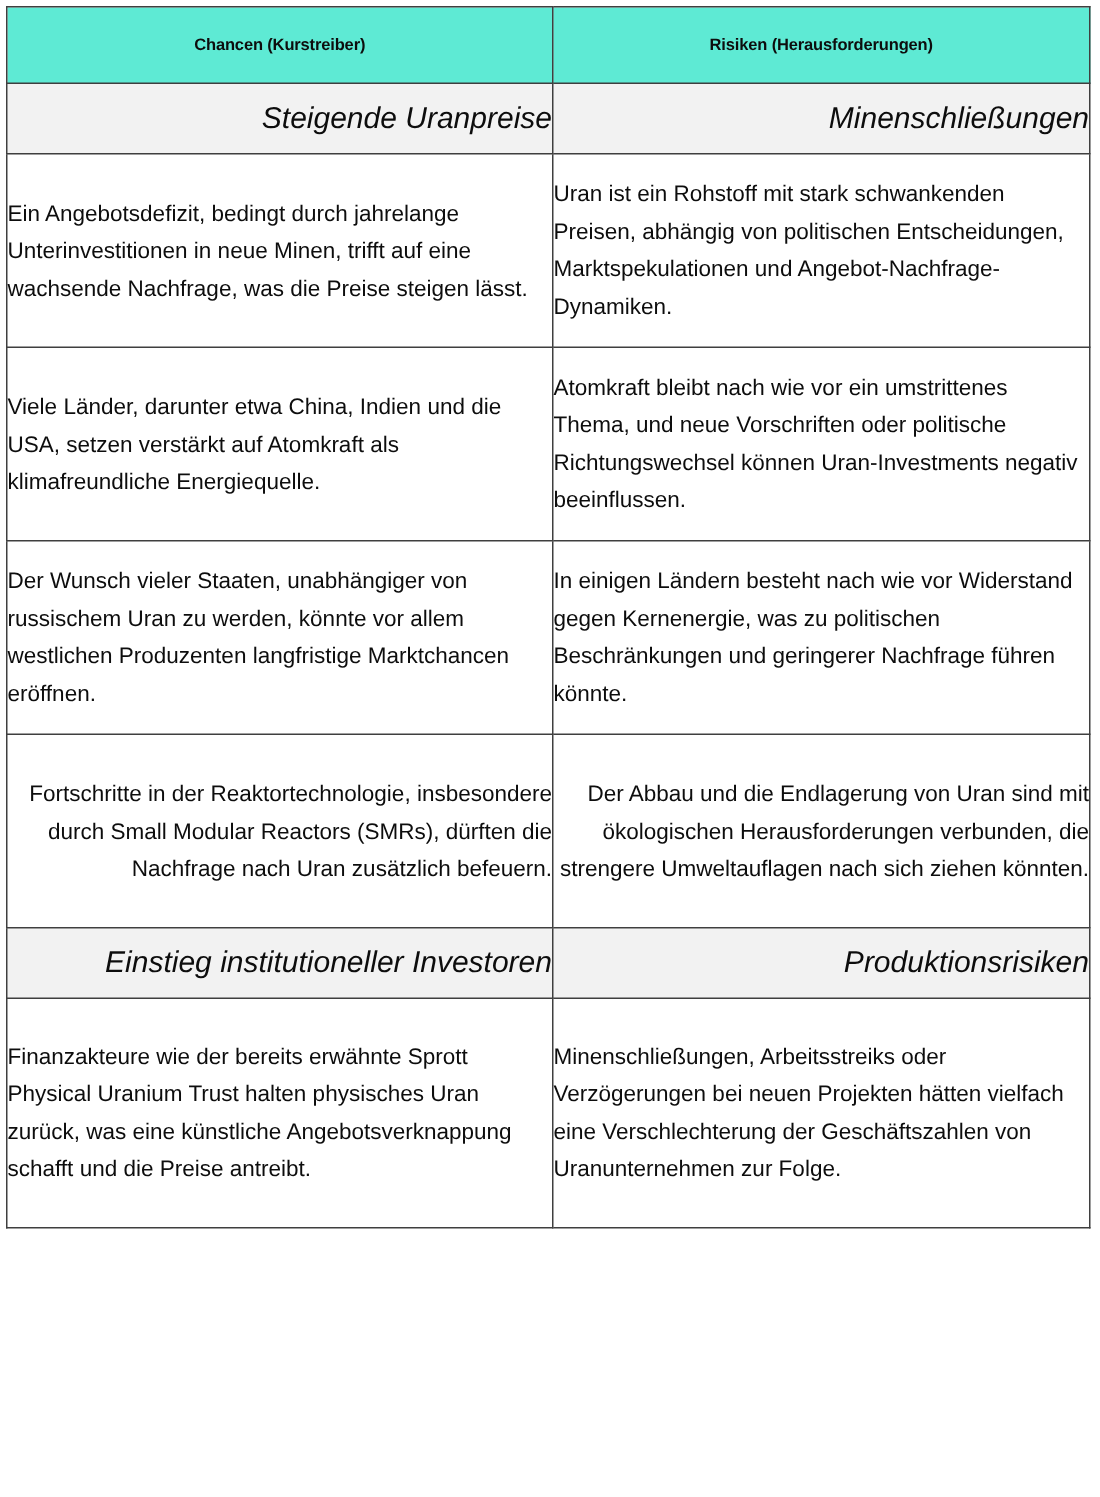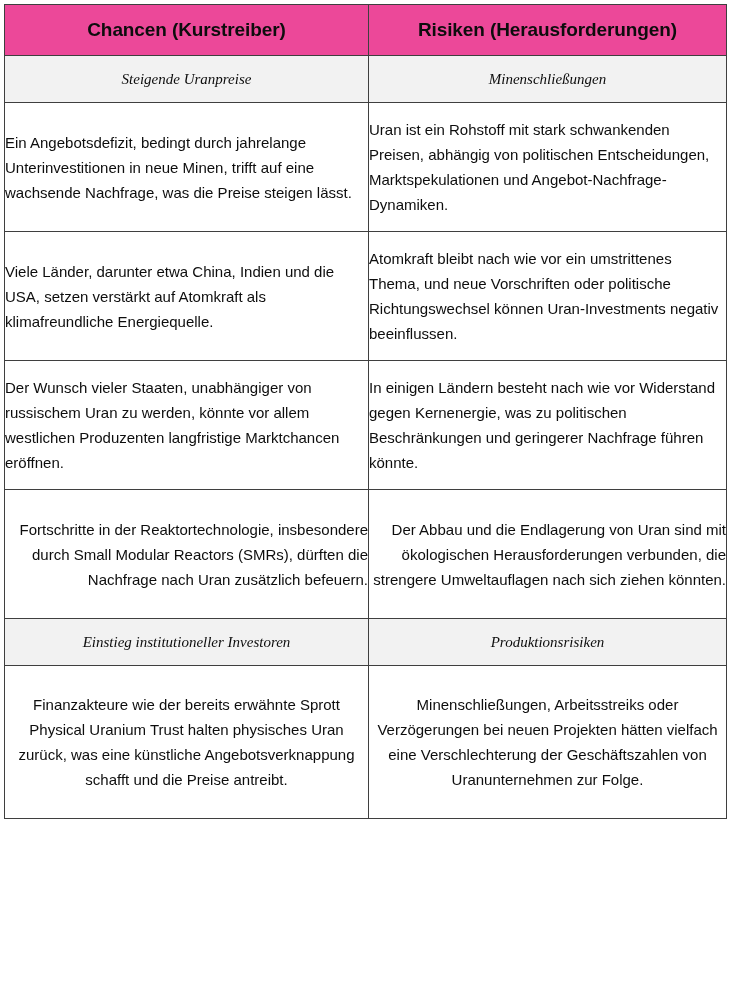--- a/index.html
+++ b/index.html
@@ -35,57 +35,56 @@
   table.comparison-table td {
     border: 1px solid #3f3f3f;
     vertical-align: middle;
     padding: 0;
   }
 
   
   .head-cell {
     text-align: center;
     font-weight: bold;
-    font-size: 19px;
+    font-size: 11px;
     line-height: 20px;
     height: 50px;
     padding: 4px 10px;
-    background: #ec4899;
+    background: #5eead4;
     letter-spacing: -0.1px;
   }
 
   
   .sub-row > td {
     background: #f2f2f2;
   }
   .sub-cell {
     font-style: italic;
-    font-size: 15px;
+    font-size: 20px;
     line-height: 20px;
     height: 46px;
     padding: 4px 12px;
-    text-align: center;
-    font-family: Liberation Serif, serif;
+    text-align: right;
   }
 
   
   .body-cell {
     font-size: 15px;
     line-height: 25px;
     padding: 16px 12px 16px 13px;
     text-align: left;
     background: #ffffff;
     vertical-align: middle;
   }
 
   .r-body-1 .body-cell { height: 128px; }
   .r-body-2 .body-cell { height: 128px; }
   .r-body-3 .body-cell { height: 128px; }
   .r-body-4 .body-cell { height: 128px; text-align: right; }
-  .r-body-5 .body-cell { height: 152px; text-align: center; }
+  .r-body-5 .body-cell { height: 152px; }
 </style>
 </head>
 <body>
 
 <div class="table-wrap">
   <table class="comparison-table">
     <colgroup>
       <col class="col-left">
       <col class="col-right">
     </colgroup>

